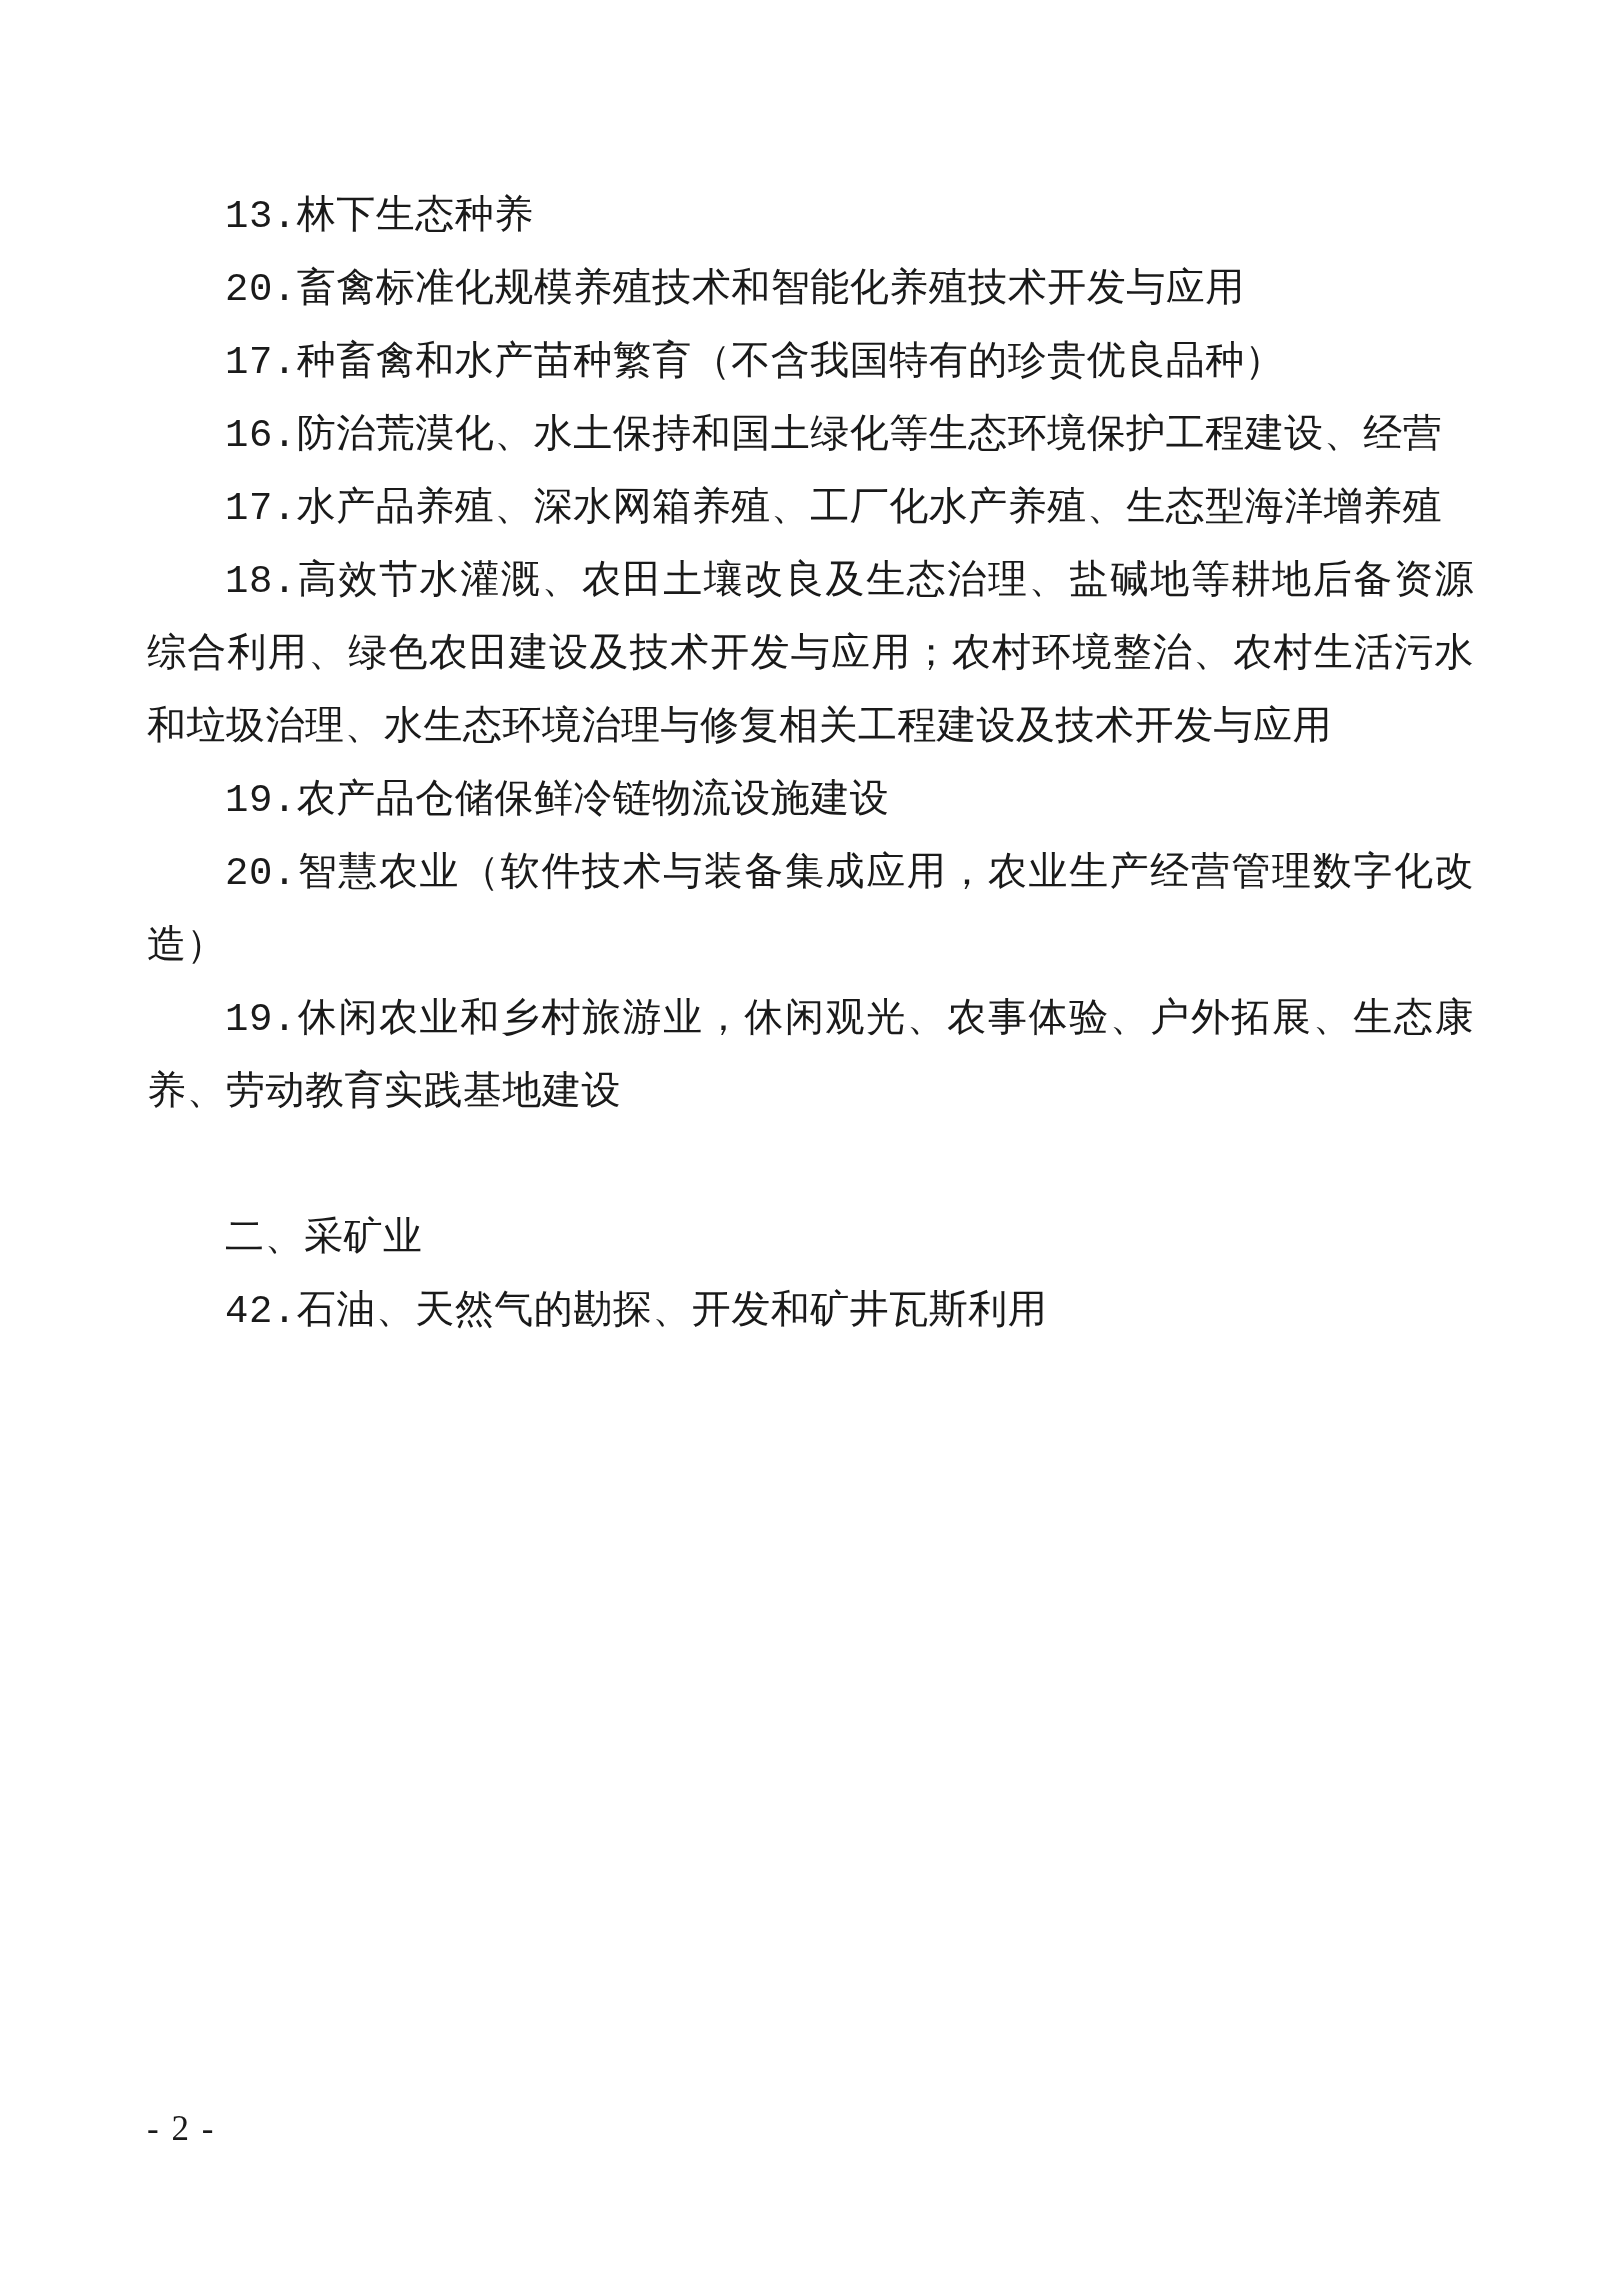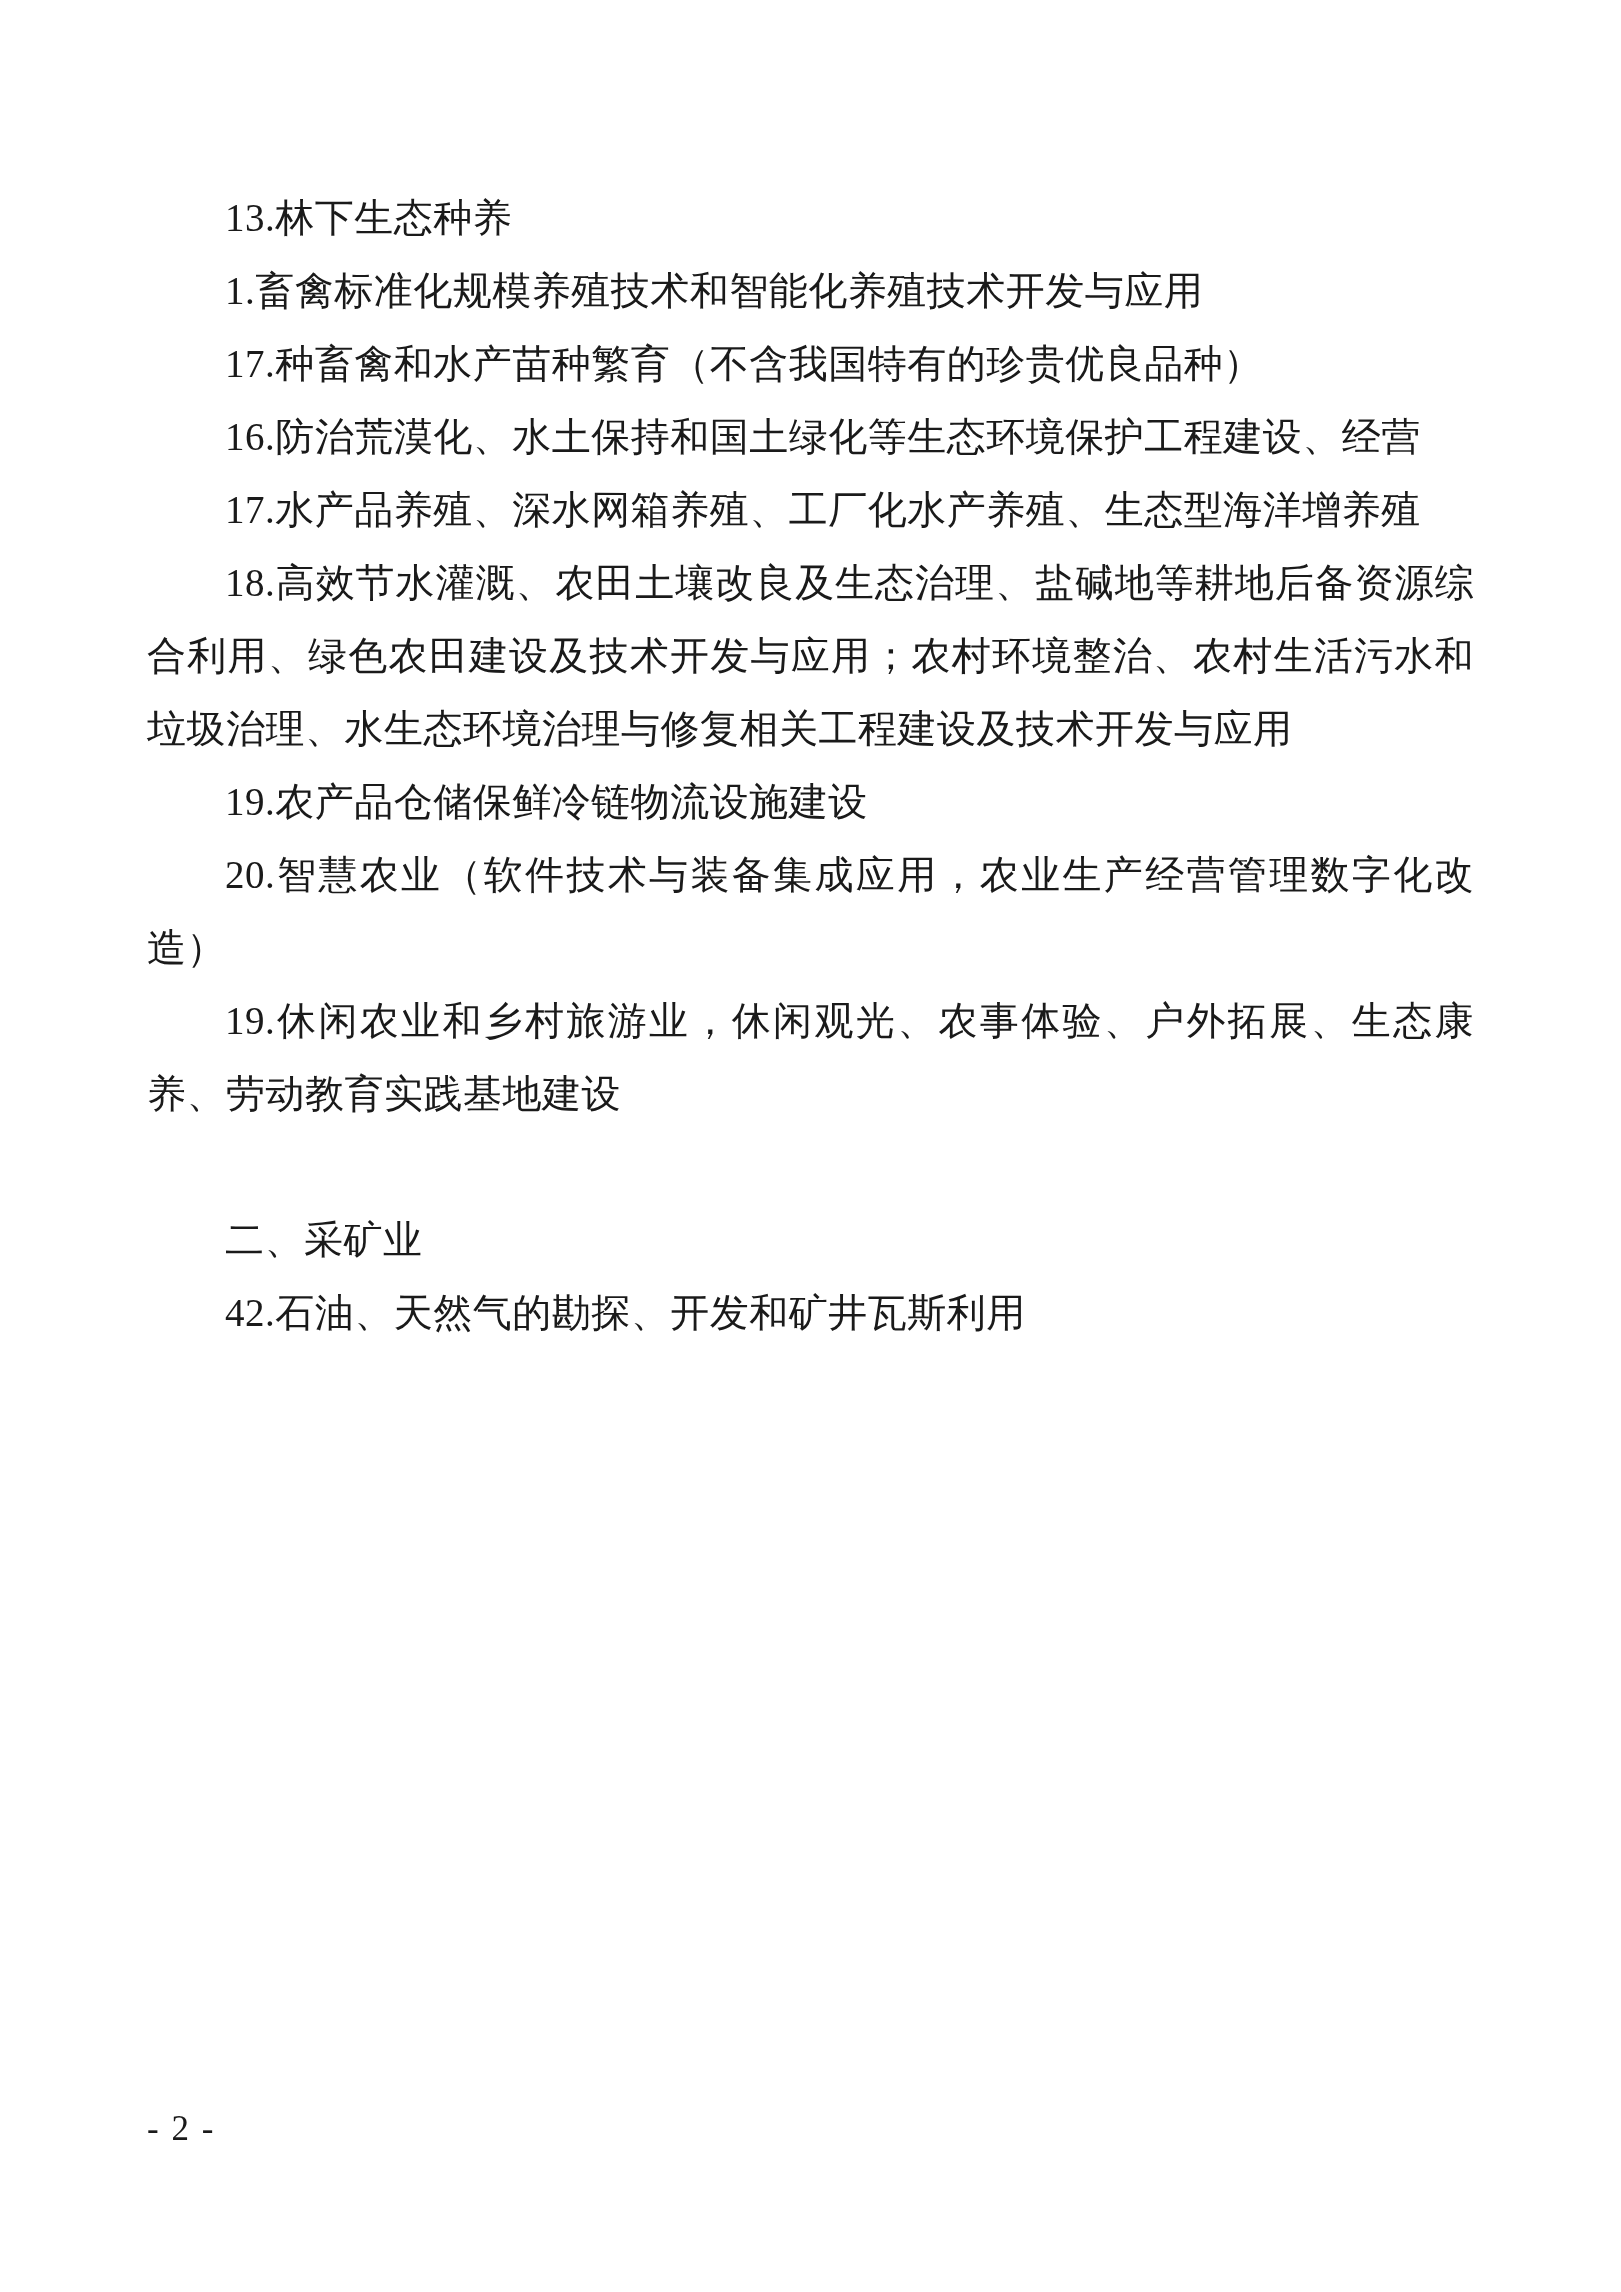--- a/index.html
+++ b/index.html
@@ -15,20 +15,21 @@
     position: relative;
     overflow: hidden;
   }
   .page {
     position: absolute;
     top: 0; left: 0;
     width: 1621px;
     height: 2293px;
     box-sizing: border-box;
     padding: 181px 147px 1px 147px;
+    font-family: Liberation Mono, monospace;
   }
   .doc-body {
     font-size: 39px;
     line-height: 73px;
     letter-spacing: 0.5px;
     text-align: justify;
     text-justify: inter-ideograph;
   }
   .para {
     margin: 0;
@@ -52,21 +53,21 @@
     font-family: "Liberation Serif", "DejaVu Serif", serif;
   }
 </style>
 </head>
 <body>
 
 <div class="page">
   <div class="doc-body">
 
     <p class="para">13.林下生态种养</p>
-    <p class="para">1.畜禽标准化规模养殖技术和智能化养殖技术开发与应用</p>
+    <p class="para">20.畜禽标准化规模养殖技术和智能化养殖技术开发与应用</p>
     <p class="para">17.种畜禽和水产苗种繁育（不含我国特有的珍贵优良品种）</p>
     <p class="para">16.防治荒漠化、水土保持和国土绿化等生态环境保护工程建设、经营</p>
     <p class="para">17.水产品养殖、深水网箱养殖、工厂化水产养殖、生态型海洋增养殖</p>
     <p class="para">18.高效节水灌溉、农田土壤改良及生态治理、盐碱地等耕地后备资源综合利用、绿色农田建设及技术开发与应用；农村环境整治、农村生活污水和垃圾治理、水生态环境治理与修复相关工程建设及技术开发与应用</p>
     <p class="para">19.农产品仓储保鲜冷链物流设施建设</p>
     <p class="para">20.智慧农业（软件技术与装备集成应用，农业生产经营管理数字化改造）</p>
     <p class="para">19.休闲农业和乡村旅游业，休闲观光、农事体验、户外拓展、生态康养、劳动教育实践基地建设</p>
 
     <p class="section-heading">二、采矿业</p>
 

